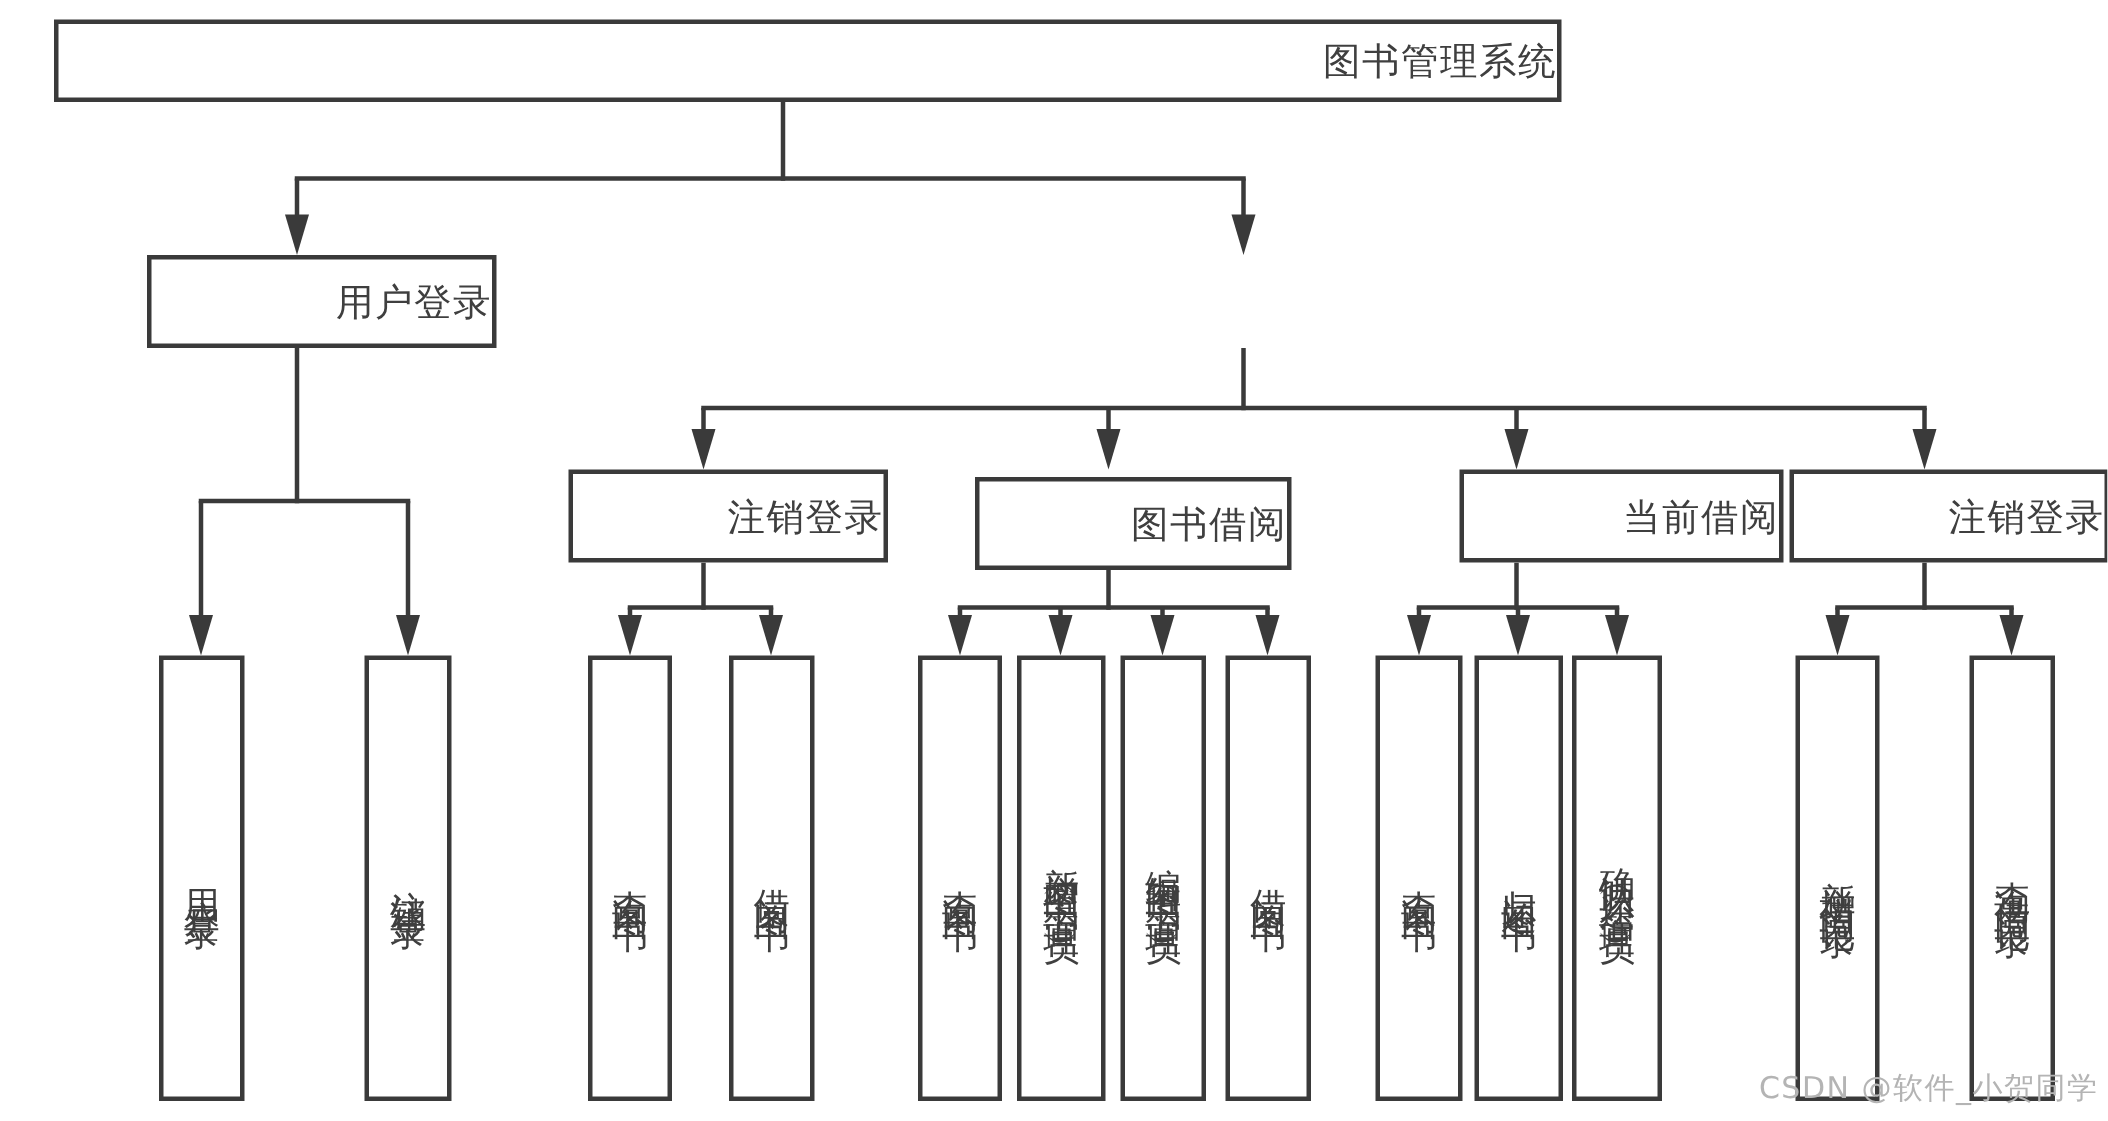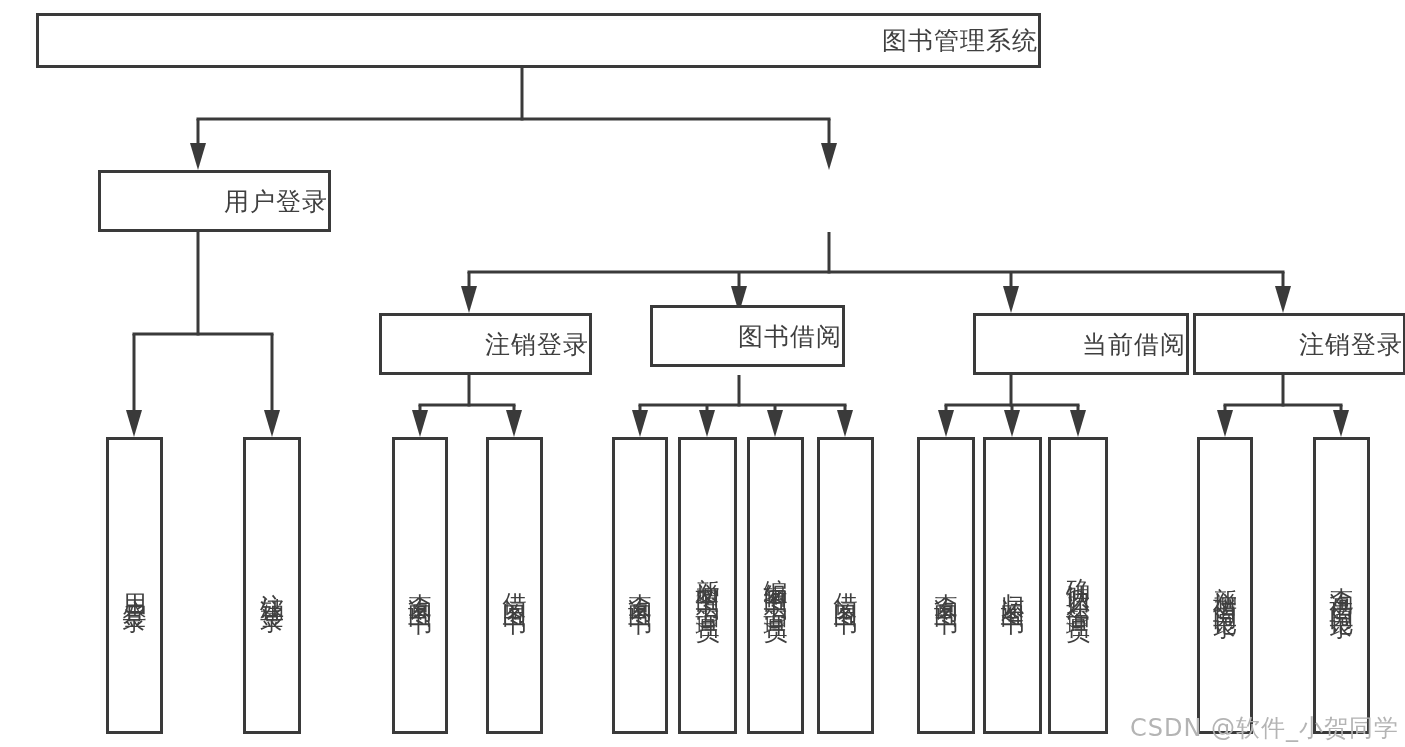--- a/index.html
+++ b/index.html
@@ -19,21 +19,21 @@
     position:absolute;box-sizing:border-box;background:#ffffff;
     border:3px solid #3a3a3a;display:flex;align-items:center;justify-content:center;
     z-index:1;
   }
   .vbox span{
     writing-mode:vertical-rl;text-orientation:mixed;
     font-size:24px;color:#3f3f3f;letter-spacing:6px;line-height:1;white-space:nowrap;
   }
   #watermark{
     position:absolute;right:6px;top:712px;z-index:2;
-    font-size:24px;letter-spacing:1px;white-space:nowrap;
+    font-size:20px;letter-spacing:1px;white-space:nowrap;
   }
 </style>
 </head>
 <body>
 
 <div id="stage">
 
   <svg id="connectors" width="1405" height="747">
       <line x1="522" y1="68" x2="522" y2="120.5" stroke="#3a3a3a" stroke-width="3"></line>
       <line x1="198" y1="232" x2="198" y2="335.5" stroke="#3a3a3a" stroke-width="3"></line>
@@ -93,21 +93,21 @@
     <span>图书管理系统</span>
   </div>
 
   <div class="hbox" style="left:82px;top:170px;width:233px;height:62px">
     <span>用户登录</span>
   </div>
 
   <div class="hbox" style="left:363px;top:313px;width:213px;height:62px">
     <span>注销登录</span>
   </div>
-  <div class="hbox" style="left:634px;top:305px;width:195px;height:62px">
+  <div class="hbox" style="left:634px;top:318px;width:211px;height:62px">
     <span>图书借阅</span>
   </div>
   <div class="hbox" style="left:957px;top:313px;width:216px;height:62px">
     <span>当前借阅</span>
   </div>
   <div class="hbox" style="left:1177px;top:313px;width:213px;height:62px">
     <span>注销登录</span>
   </div>
 
   <div class="vbox" style="left:106px;top:437px;width:57px;height:297px">

